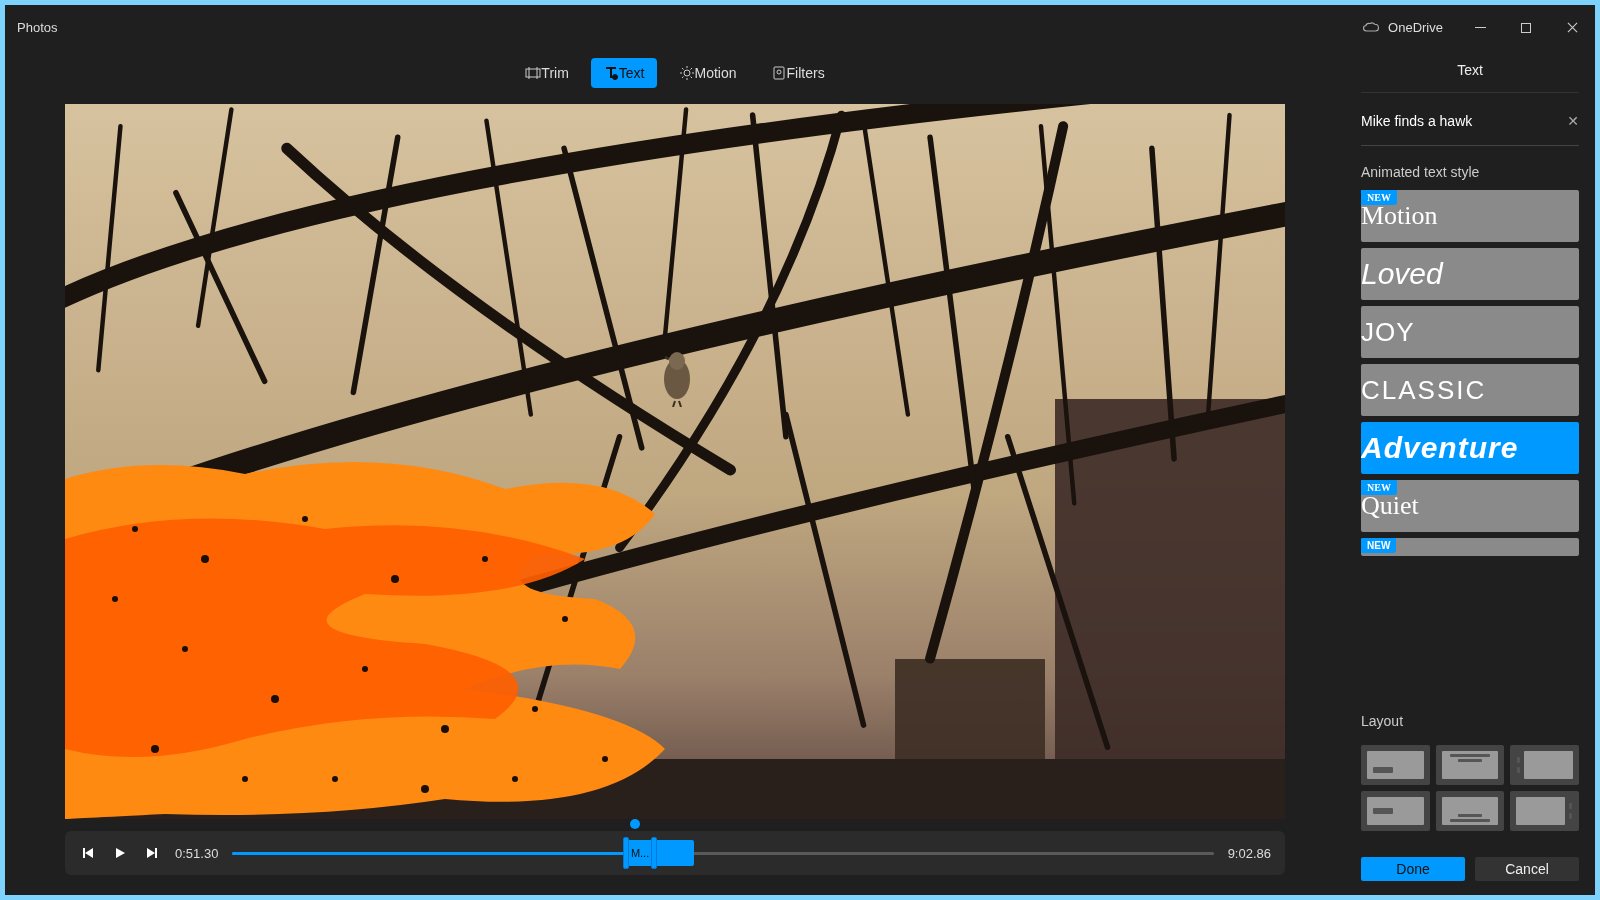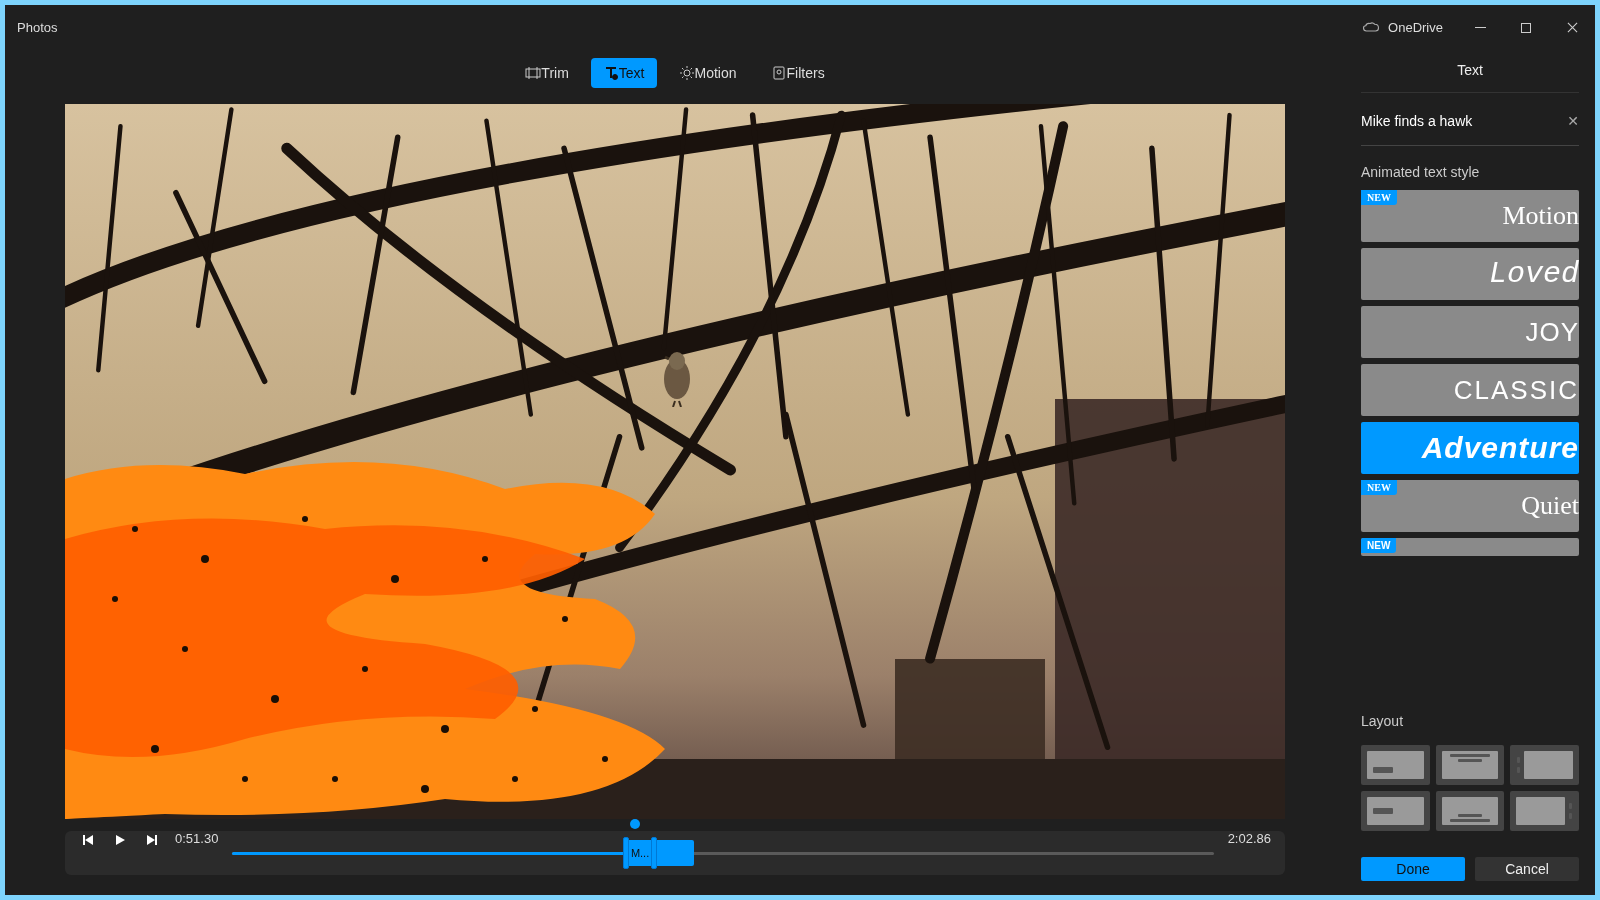--- a/index.html
+++ b/index.html
@@ -169,20 +169,21 @@
     letter-spacing: 1px;
     text-shadow: 0 0 1px rgba(0,0,0,0.2);
   }
   
   .playback {
     height: 44px;
     margin: 12px 60px 0 60px;
     background: #2b2b2b;
     border-radius: 6px;
     display: flex;
+    align-items: center;
     padding: 0 14px;
     gap: 14px;
     font-size: 13px;
     color: #ddd;
     position: relative;
   }
   .play-icon {
     width: 18px; height: 18px;
     display: flex; align-items: center; justify-content: center;
     cursor: pointer;
@@ -294,42 +295,42 @@
     flex-direction: column;
     gap: 6px;
     position: relative;
   }
   .style-card {
     height: 52px;
     background: #8a8a8a;
     border-radius: 2px;
     display: flex;
     align-items: center;
-    justify-content: flex-end;
+    justify-content: flex-start;
     font-size: 26px;
     color: #fff;
     position: relative;
     cursor: pointer;
     flex-shrink: 0;
   }
   .style-card.selected {
     background: #0099ff;
   }
   .badge-new {
     position: absolute;
     top: 0; left: 0;
     background: #0099ff;
     color: #fff;
     font-size: 10px;
     padding: 2px 6px;
     border-radius: 0 0 3px 0;
     font-weight: 600;
   }
   .font-simple { font-family: Georgia, serif; font-weight: 400; }
-  .font-loved { font-family: Liberation Mono, monospace; font-style: italic; font-size: 30px; }
+  .font-loved { font-family: Liberation Sans, sans-serif; font-style: italic; font-size: 30px; }
   .font-joy { font-weight: 400; letter-spacing: 1px; }
   .font-classic { font-weight: 400; letter-spacing: 2px; font-family: Arial; }
   .font-adventure { font-family: Impact, sans-serif; font-weight: 900; font-style: italic; letter-spacing: 1px; font-size: 30px;}
   .font-quiet { font-family: Georgia, serif; font-weight: 400; }
   .font-boom { font-family: Impact, "Arial Black", sans-serif; font-weight: 900; letter-spacing: 0px; font-size: 30px;}
   .style-card.cutoff { height: 18px; overflow: hidden; align-items: flex-start; }
   
   .layout-grid {
     display: grid;
     grid-template-columns: repeat(3, 1fr);
@@ -520,21 +521,21 @@
           <div class="track-line"></div>
           <div class="track-progress" id="track-progress" style="width: 41%;"></div>
           <div class="text-span" id="text-span" style="left: 40%; width: 7%;">
             <div class="handle"></div>
             <span class="label">M...</span>
             <div class="handle"></div>
           </div>
           <div class="playhead" id="playhead" style="left: 41%;"></div>
         </div>
 
-        <span>2:02.86</span>
+        <span>9:02.86</span>
       </div>
     </div>
 
     <div class="side-panel">
       <div class="side-header">Text</div>
 
       <div class="text-input-row">
         <input type="text" value="Mike finds a hawk" style="">
         <span class="clear-x">✕</span>
       </div>

